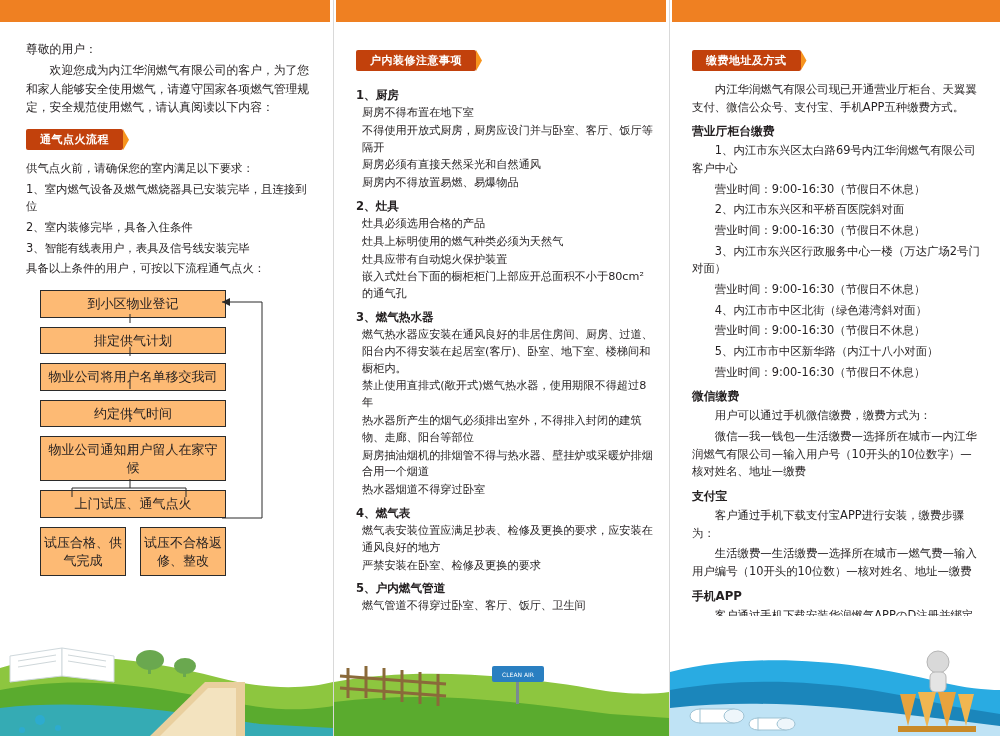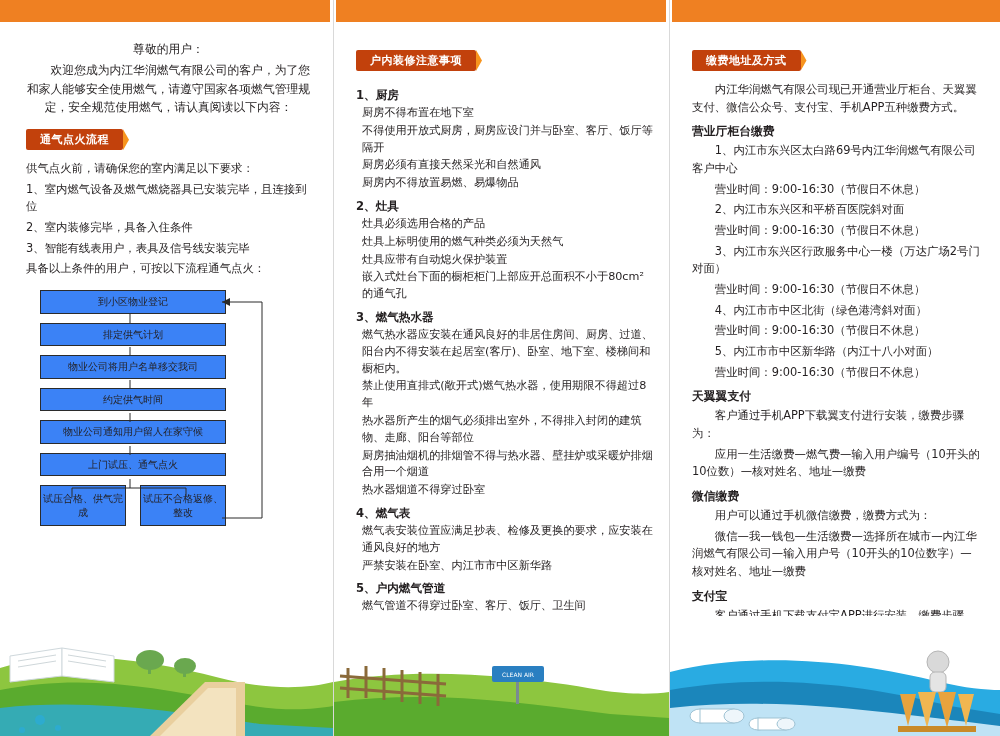--- a/index.html
+++ b/index.html
@@ -28,21 +28,21 @@
   .col{position:absolute;top:22px;bottom:0;}
   .col1{left:0;width:333px;}
   .col2{left:334px;width:335px;}
   .col3{left:670px;width:330px;}
   .inner{padding:18px 22px 0 26px;}
   .col2 .inner{padding:18px 16px 0 22px;}
   .col3 .inner{padding:18px 18px 0 22px;}
 
   p{margin:0 0 3px 0;line-height:1.55;font-size:11.4px;}
   .ind{text-indent:2em;}
-  .lead{font-size:11.8px;text-align:center;}
+  .lead{font-size:11.8px;}
 
   
   .ribbon{
     display:inline-block;
     background:#c2410c;
     color:#ffffff;
     font-size:11px;
     font-weight:bold;
     padding:2.5px 14px 3.5px 14px;
     border-radius:2px;
@@ -55,24 +55,24 @@
     content:"";position:absolute;right:-6px;top:0;bottom:0;width:6px;
     background:#f7941e;
     clip-path:polygon(0 0,100% 50%,0 100%);
   }
 
   
   .flow{position:relative;margin-top:12px;width:265px;}
   .fbox{
     border:1px solid #2b2b2b;
     text-align:center;
-    font-size:10px;
+    font-size:13px;
     padding:4px 2px;
     margin:0 0 9px 0;
-    background:#3b82f6;
+    background:#fdba74;
     line-height:1.35;
   }
   .fbox.w1{width:180px;margin-left:14px;}
   .flow-row{display:flex;gap:14px;margin-left:14px;margin-top:2px;}
   .fbox.half{width:80px;margin:0;padding:6px 2px;}
 
   
   .num{font-weight:bold;font-size:11.6px;margin:7px 0 2px 0;}
   .sub{font-size:11.2px;line-height:1.5;margin:0 0 1px 6px;}
 
@@ -165,21 +165,21 @@
         <div class="sub">燃气热水器应安装在通风良好的非居住房间、厨房、过道、阳台内不得安装在起居室(客厅)、卧室、地下室、楼梯间和橱柜内。</div>
         <div class="sub">禁止使用直排式(敞开式)燃气热水器，使用期限不得超过8年</div>
         <div class="sub">热水器所产生的烟气必须排出室外，不得排入封闭的建筑物、走廊、阳台等部位</div>
         <div class="sub">厨房抽油烟机的排烟管不得与热水器、壁挂炉或采暖炉排烟合用一个烟道</div>
         <div class="sub">热水器烟道不得穿过卧室</div>
       </div>
 
       <div>
         <div class="num">4、燃气表</div>
         <div class="sub">燃气表安装位置应满足抄表、检修及更换的要求，应安装在通风良好的地方</div>
-        <div class="sub">严禁安装在卧室、内江市市中区新华路</div>
+        <div class="sub">严禁安装在卧室、检修及更换的要求</div>
       </div>
 
       <div>
         <div class="num">5、户内燃气管道</div>
         <div class="sub">燃气管道不得穿过卧室、客厅、饭厅、卫生间</div>
         <div class="sub">燃气立管周围不得连接搭建和现浇楼板，燃气立管应设置在室外，当设置在室内时，应设置在自然通风良好且非封闭与厨房相连的阳台内，穿过楼板处必须加套管，之间的间隙采用柔性防腐、防水材料封堵。</div>
         <div class="sub">住宅内暗埋的燃气支管不宜有接头。</div>
 
       </div>
     </div>
@@ -197,25 +197,20 @@
         <p class="ind">2、内江市东兴区和平桥百医院斜对面</p>
         <p class="ind">营业时间：9:00-16:30（节假日不休息）</p>
         <p class="ind">3、内江市东兴区行政服务中心一楼（万达广场2号门对面）</p>
         <p class="ind">营业时间：9:00-16:30（节假日不休息）</p>
         <p class="ind">4、内江市市中区北街（绿色港湾斜对面）</p>
         <p class="ind">营业时间：9:00-16:30（节假日不休息）</p>
         <p class="ind">5、内江市市中区新华路（内江十八小对面）</p>
         <p class="ind">营业时间：9:00-16:30（节假日不休息）</p>
       </div>
 
-      <div>
-        <div class="b">天翼翼支付</div>
-        <p class="ind">客户通过手机APP下载翼支付进行安装，缴费步骤为：</p>
-        <p class="ind">应用一生活缴费—燃气费—输入用户编号（10开头的10位数）—核对姓名、地址—缴费</p>
-      </div>
 
       <div>
         <div class="b">微信缴费</div>
         <p class="ind">用户可以通过手机微信缴费，缴费方式为：</p>
         <p class="ind">微信—我—钱包—生活缴费—选择所在城市—内江华润燃气有限公司—输入用户号（10开头的10位数字）—核对姓名、地址—缴费</p>
       </div>
 
       <div>
         <div class="b">支付宝</div>
         <p class="ind">客户通过手机下载支付宝APP进行安装，缴费步骤为：</p>

